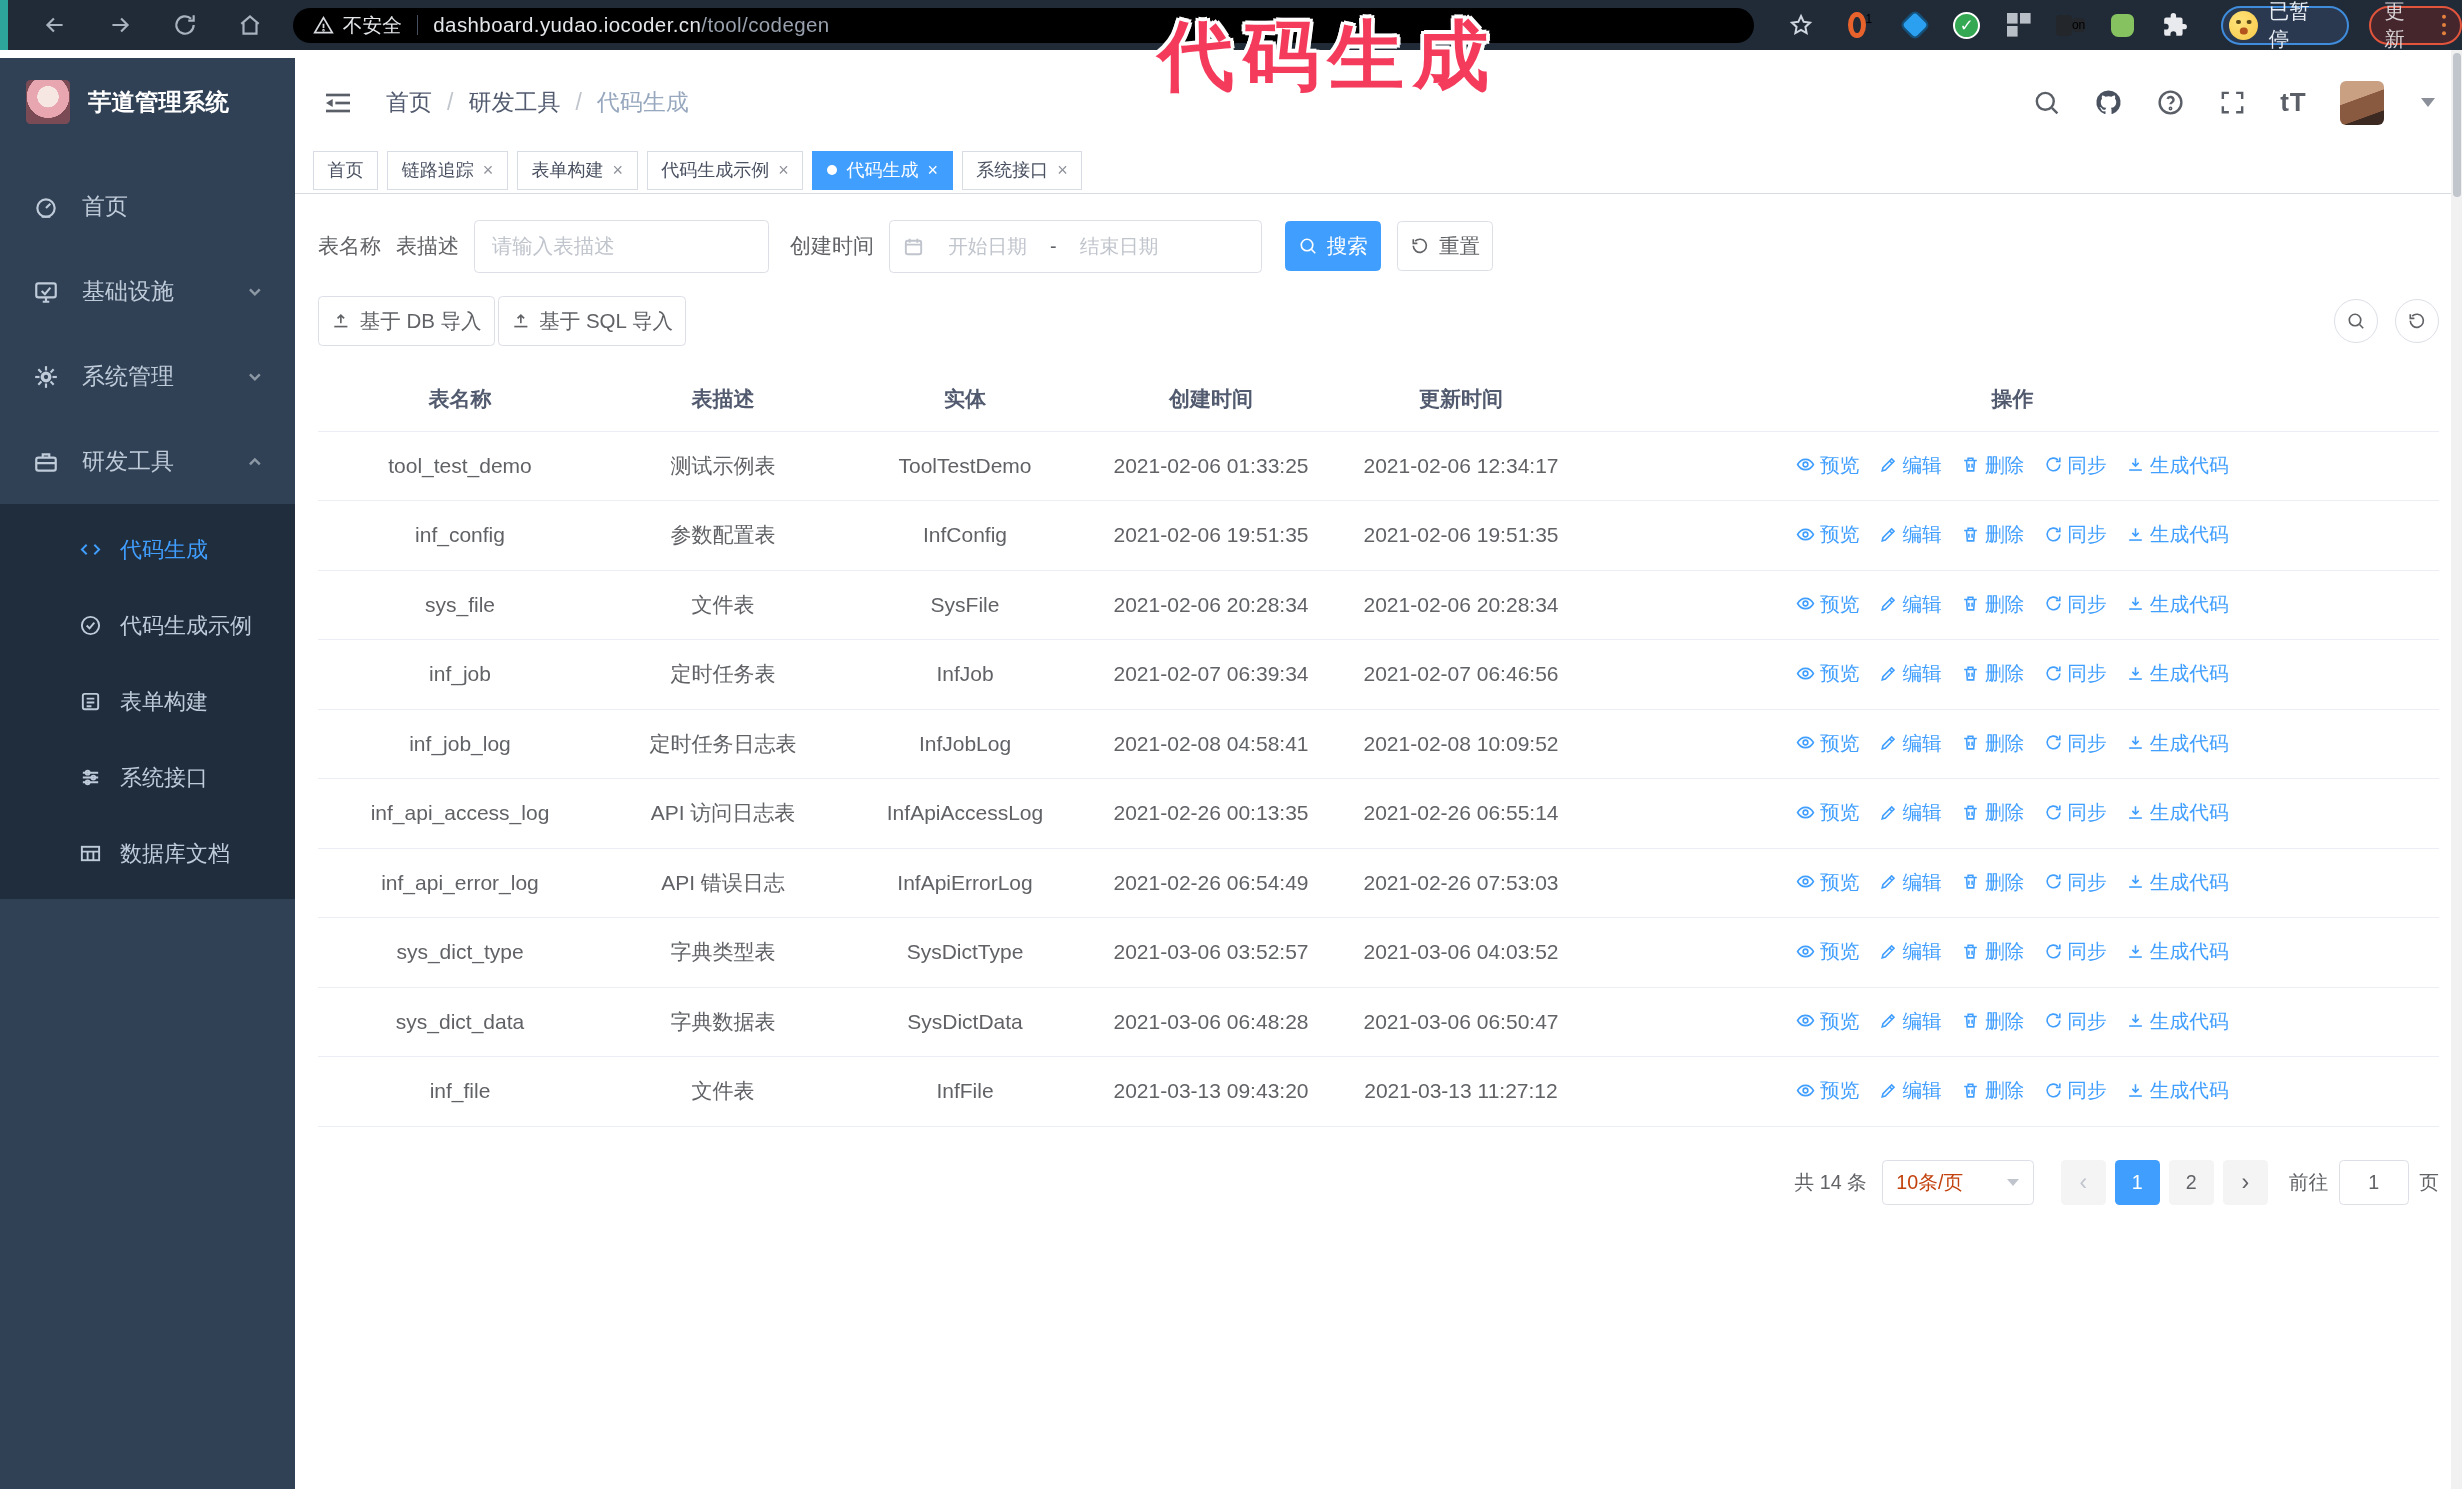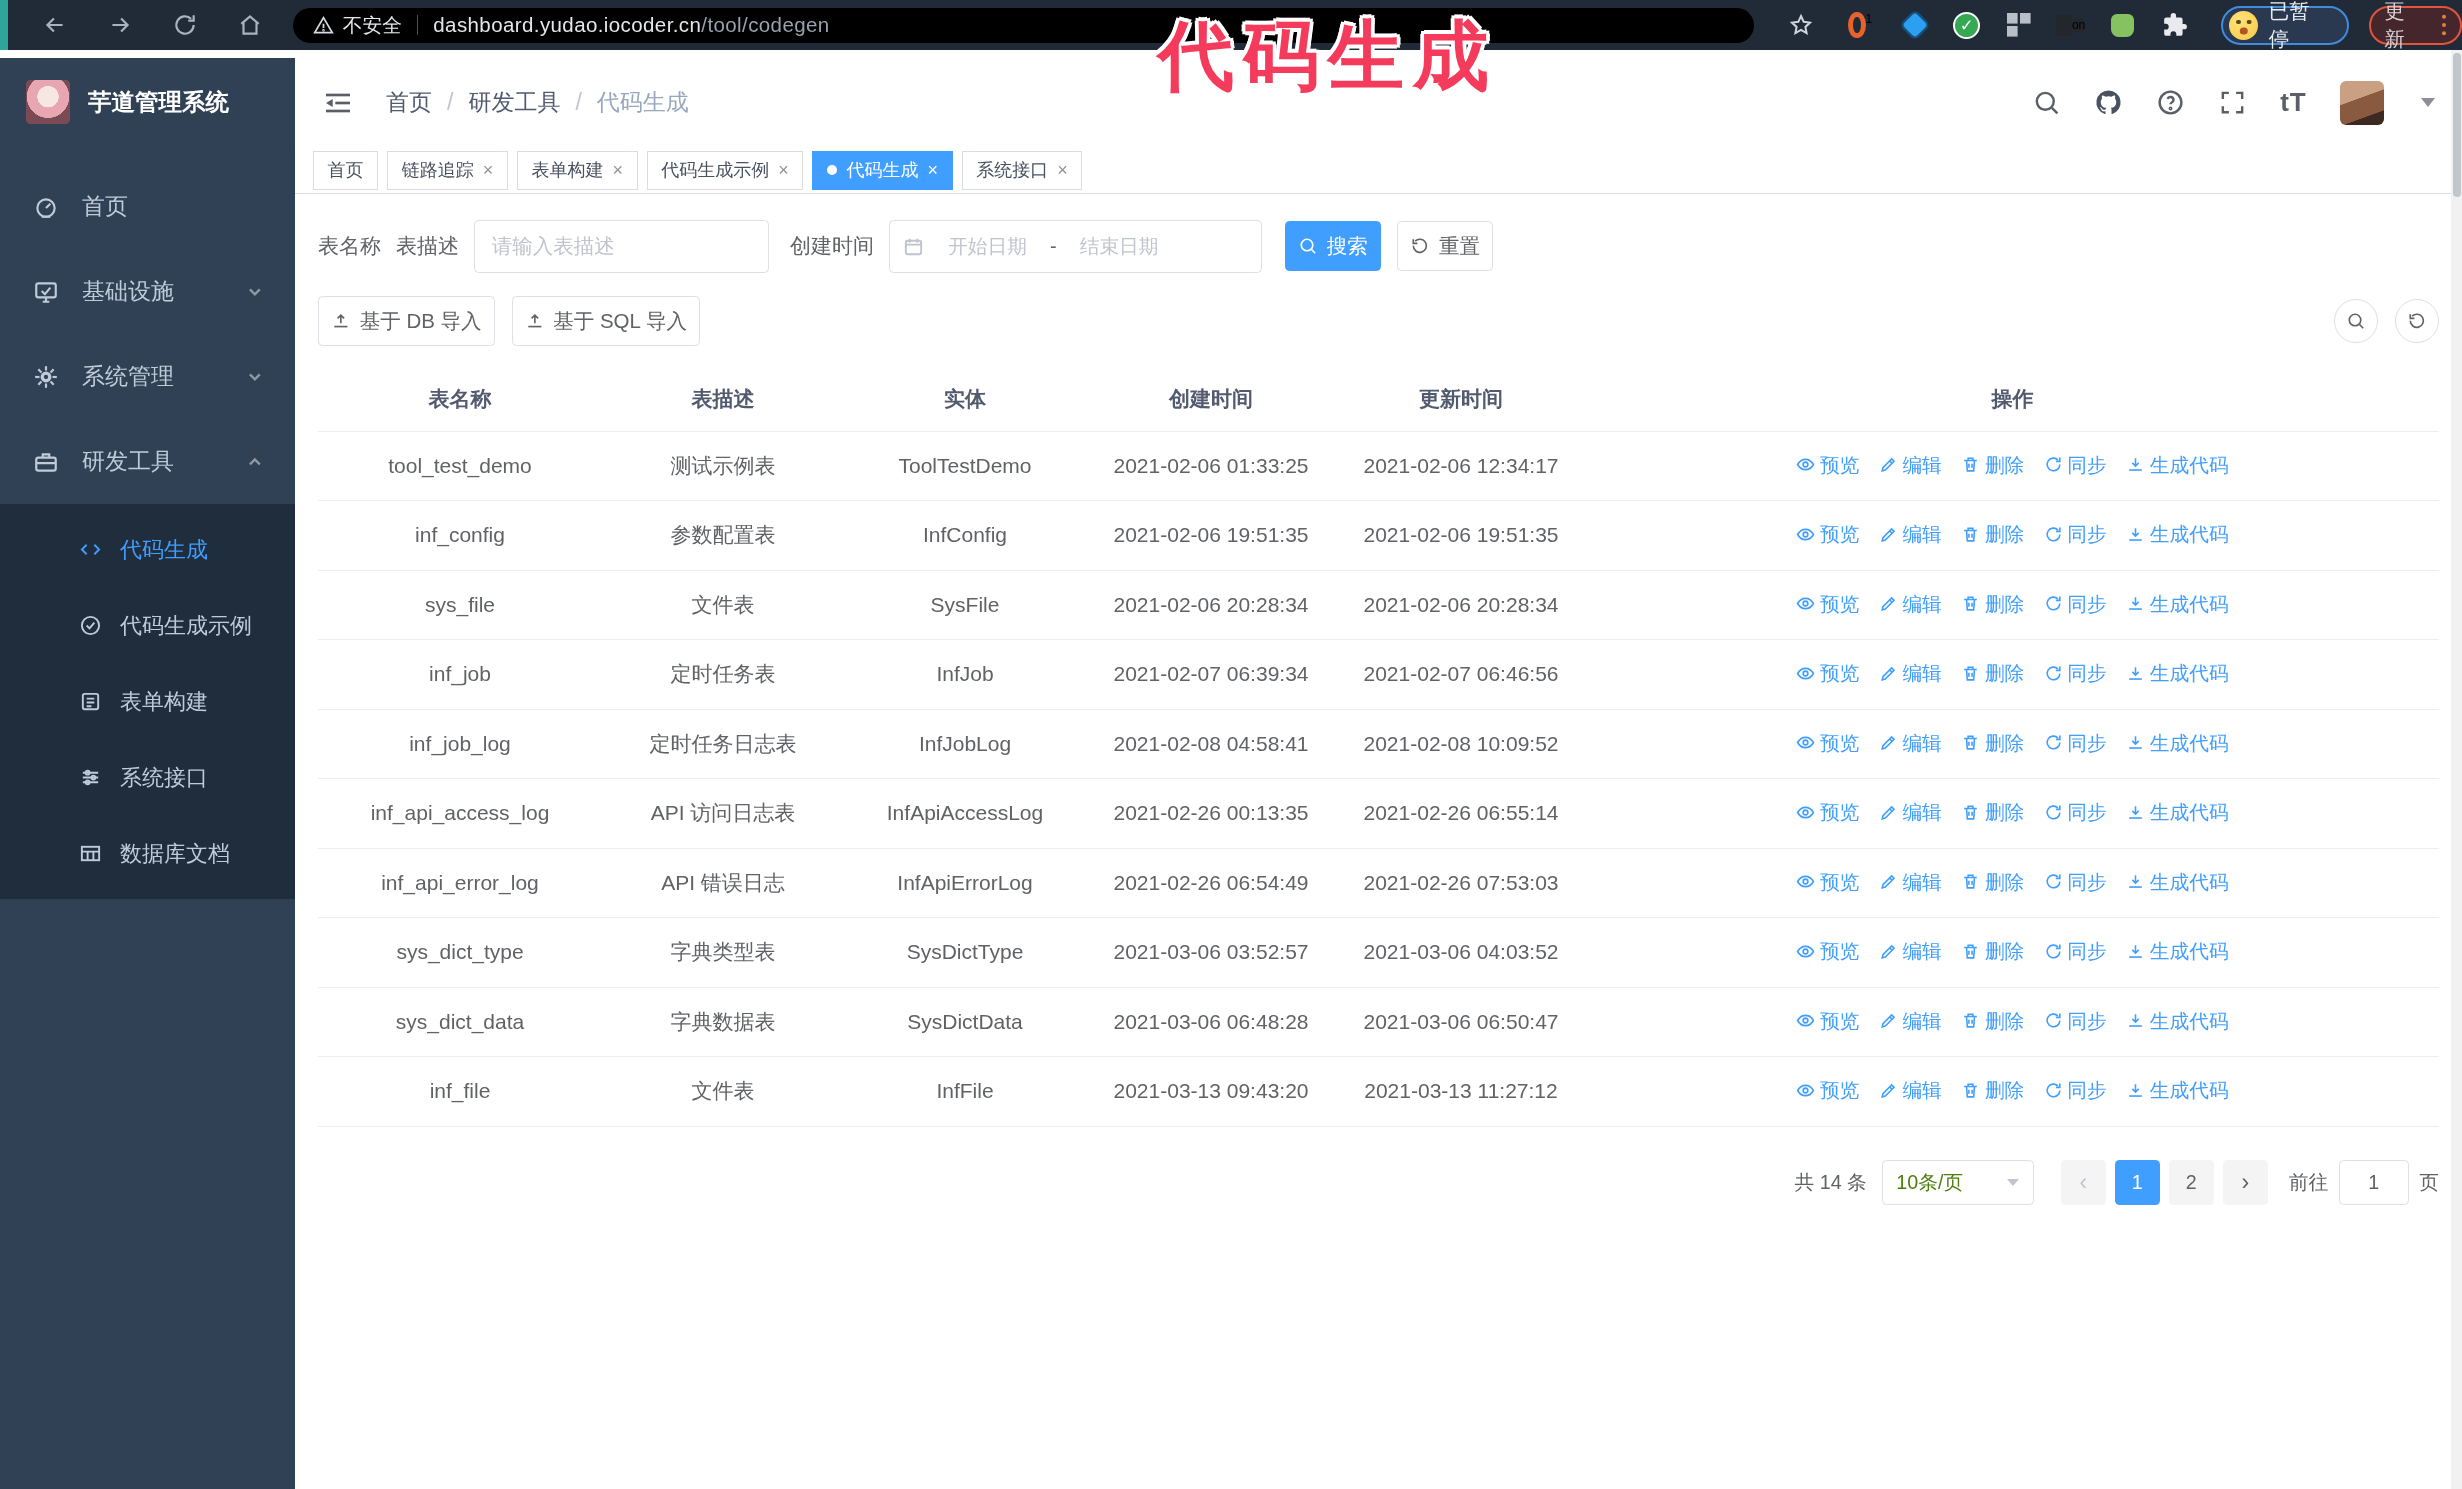--- a/index.html
+++ b/index.html
@@ -99,39 +99,39 @@
   .date-box svg { width:23px; height:23px; stroke:#c0c4cc; stroke-width:2; fill:none; flex:none; }
   .date-box input { border:none; outline:none; width:125px; text-align:center; font-size:19.7px; color:#606266; font-family:inherit; background:transparent; }
   .date-box input::placeholder { color:#c0c4cc; }
   .date-sep { color:#606266; font-size:19.7px; }
   .btn { height:50px; display:inline-flex; align-items:center; justify-content:center; border-radius:4.5px; font-size:20.5px; cursor:pointer; border:0.8px solid #dcdfe6; background:#fff; color:#606266; padding:0 12px; font-family:inherit; }
   .btn svg { width:19.7px; height:19.7px; stroke:currentColor; stroke-width:2; fill:none; margin-right:9px; }
   .btn.primary { background:#409eff; border-color:#409eff; color:#fff; margin-left:23px; }
   .btn.reset { margin-left:16.7px; }
 
   .toolbar-row { display:flex; align-items:center; margin-top:23px; }
-  .toolbar-row .btn + .btn { margin-left:17px; }
+  .toolbar-row .btn + .btn { margin-left:3px; }
   .toolbar-right { margin-left:auto; display:flex; gap:16.7px; }
   .circle-btn { width:44px; height:44px; border-radius:50%; border:0.8px solid #dcdfe6; display:flex; align-items:center; justify-content:center; color:#606266; background:#fff; cursor:pointer; }
   .circle-btn svg { width:19.7px; height:19.7px; stroke:currentColor; stroke-width:2; fill:none; }
 
   
   table.data { width:100%; border-collapse:collapse; margin-top:24px; table-layout:fixed; }
   table.data th { font-size:21px; color:#515a6e; font-weight:bold; padding:15px 7.6px 18px; text-align:center; }
   table.data td { font-size:21px; color:#606266; padding:18px 15px; text-align:center; border-top:0.8px solid #ebeef5; line-height:30px; }
   table.data tr:last-child td { border-bottom:0.8px solid #ebeef5; }
   td.cell-created, td.cell-updated { word-break:break-all; }
   .cell-actions { white-space:nowrap; }
   .action-link { display:inline-flex; align-items:center; color:#409eff; font-size:19.7px; text-decoration:none; margin:0 9.8px; cursor:pointer; }
   .action-link svg { width:19px; height:19px; stroke:currentColor; stroke-width:2; fill:none; margin-right:4.5px; }
 
   
   .pagination { display:flex; align-items:center; justify-content:flex-end; margin-top:33px; font-size:19.7px; color:#606266; padding-bottom:15px; }
   .pg-total { margin-right:15px; }
-  .pg-size { width:152px; height:45px; border:0.8px solid #dcdfe6; border-radius:4.5px; display:flex; align-items:center; padding:0 13.6px; margin-right:18px; color:#4d7c0f; cursor:pointer; }
+  .pg-size { width:152px; height:45px; border:0.8px solid #dcdfe6; border-radius:4.5px; display:flex; align-items:center; padding:0 13.6px; margin-right:18px; color:#c2410c; cursor:pointer; }
   .pg-size .pg-caret { margin-left:auto; width:0; height:0; border-left:6.8px solid transparent; border-right:6.8px solid transparent; border-top:7.6px solid #c0c4cc; }
   .pg-btn { min-width:45px; height:45px; border-radius:4.5px; background:#f4f4f5; display:flex; align-items:center; justify-content:center; margin-left:9px; color:#606266; cursor:pointer; font-size:19.7px; }
   .pg-btn.arrow { color:#c0c4cc; font-size:23px; }
   .pg-btn.arrow.next { color:#606266; }
   .pg-btn.current { background:#409eff; color:#fff; }
   .pg-goto { margin-left:21px; display:flex; align-items:center; gap:10.6px; }
   .pg-goto input { width:70px; height:45px; border:0.8px solid #dcdfe6; border-radius:4.5px; text-align:center; font-size:19.7px; color:#606266; outline:none; font-family:inherit; }
 
   
   .annotation { position:absolute; left:1158px; top:6px; z-index:20; font-size:76px; font-weight:bold; letter-spacing:9px; color:#f43b5c;

